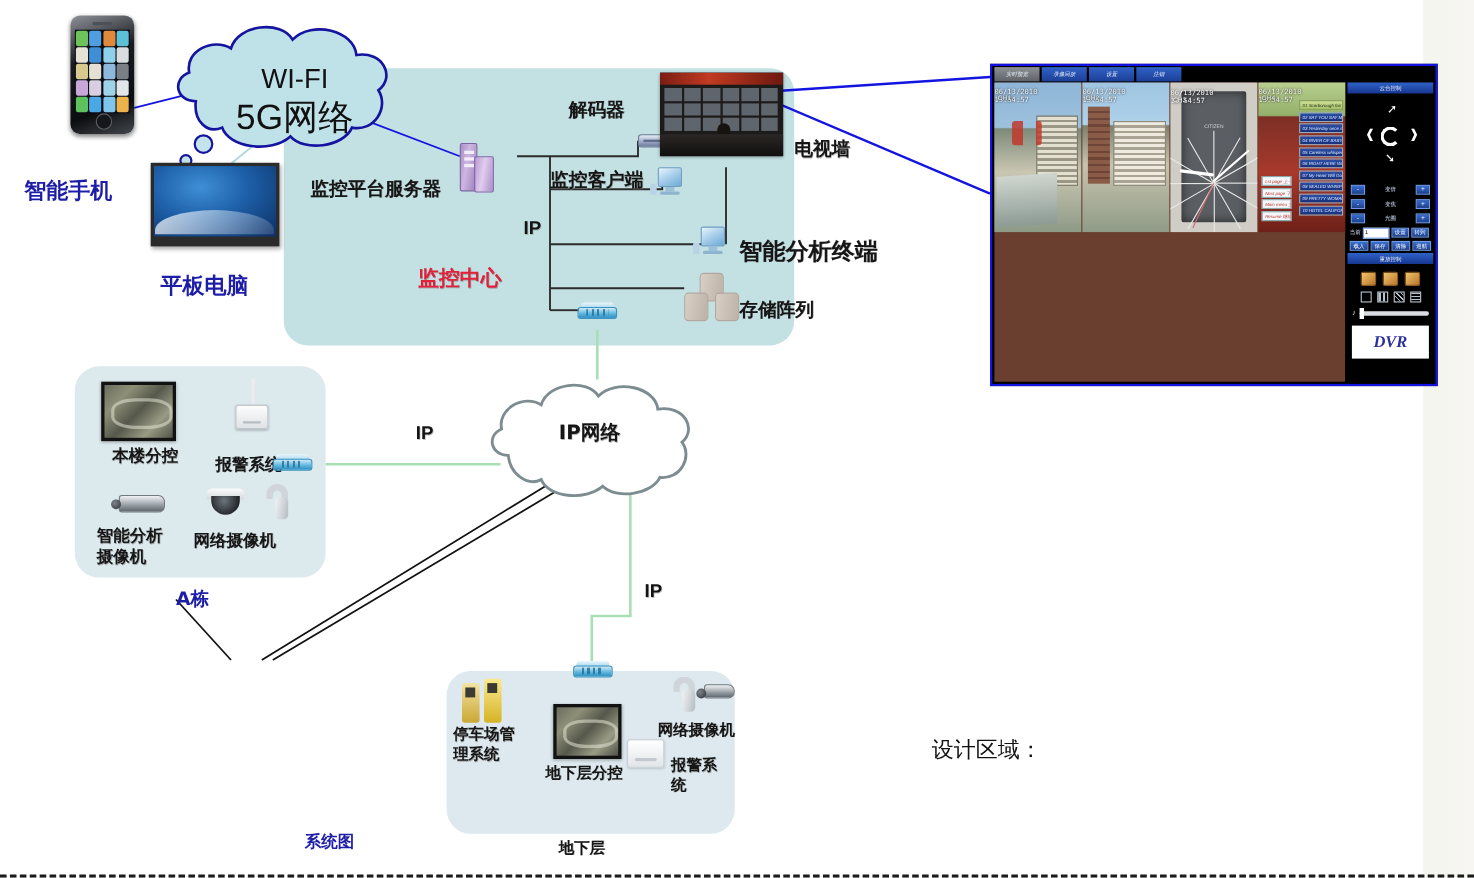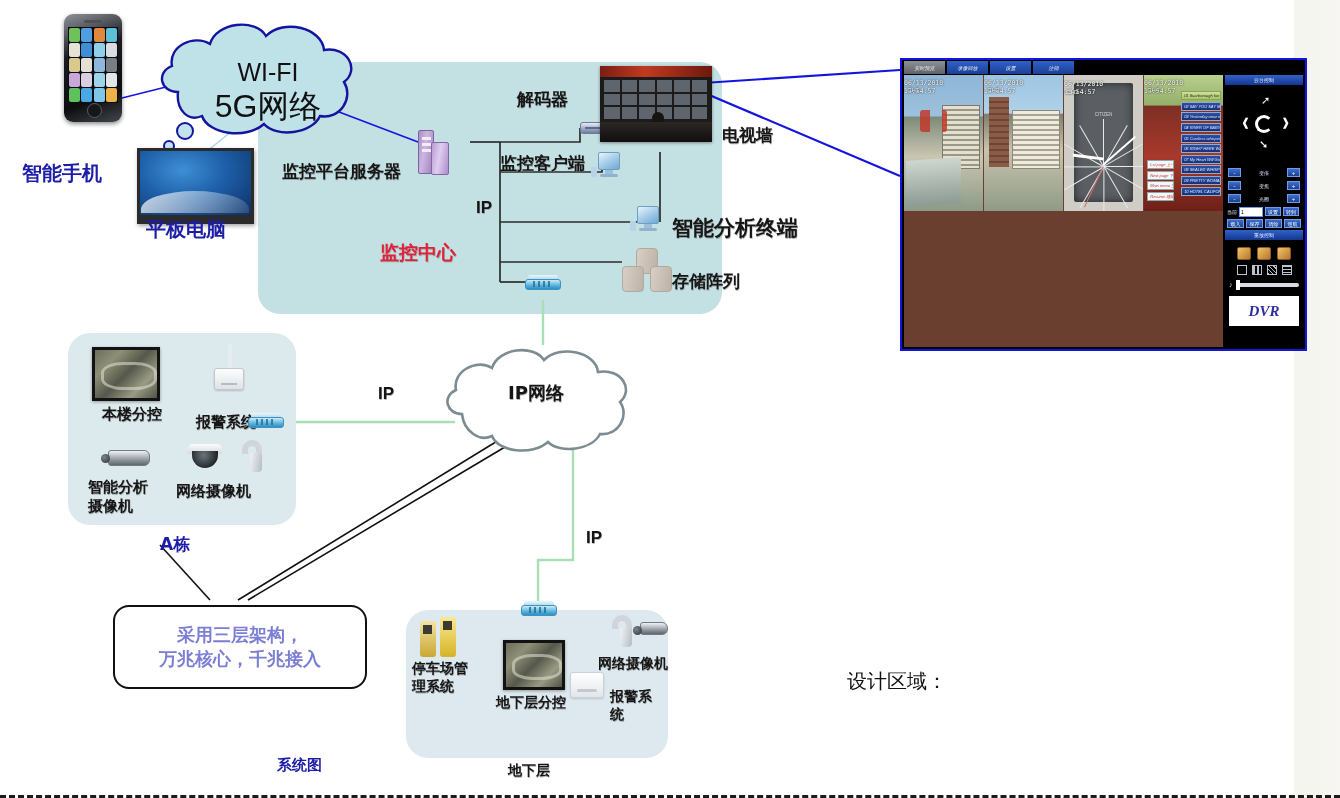--- a/index.html
+++ b/index.html
@@ -318,21 +318,21 @@
     <div style="font-size:32px;color:#111;font-family:Liberation Sans, sans-serif;margin-top:-2px;">5G网络</div>
   </div>
   <div class="dot" style="left:176px;top:122px;width:18px;height:18px;"></div>
   <div class="dot" style="left:163px;top:140px;width:12px;height:12px;"></div>
   <div class="dot" style="left:154px;top:154px;width:8px;height:8px;"></div>
 
   <div class="tablet">
     <div class="tablet-scr"></div>
     <div class="tablet-glare"></div>
   </div>
-  <div class="blue-lbl" style="left:146px;top:216px;font-size:20px;">平板电脑</div>
+  <div class="blue-lbl" style="left:146px;top:246px;font-size:20px;">平板电脑</div>
 
   <div class="srv" style="left:418px;top:130px;width:34px;height:48px;">
     <div class="tower">
         <b style="top:6px"></b>
         <b style="top:12px"></b>
         <b style="top:18px"></b>
       </div>
     <div class="tower2"></div>
   </div>
   <div class="lbl lbl-cn" style="left:282px;top:160px;font-size:17px;">监控平台服务器</div>
@@ -427,24 +427,20 @@
       <div class="glass"></div>
   </div>
   <div class="ptz" style="left:236px;top:440px;">
     <div class="arm"></div>
       <div class="barrel"></div>
   </div>
   <div class="lbl lbl-cn" style="left:176px;top:482px;font-size:15px;">网络摄像机</div>
 
   <div class="blue-lbl" style="left:160px;top:533px;font-size:17px;">A栋</div>
 
-  <div class="callout">
-    <span>采用三层架构，
-万兆核心，千兆接入</span>
-  </div>
 
   <div class="switch" style="left:521px;top:601px;">
     <div class="top"></div>
       <div class="body"></div>
       <div class="arr"></div>
   </div>
 
   <div class="parking" style="left:420px;top:617px;">
     <i class="a"></i>
       <i class="b"></i>

